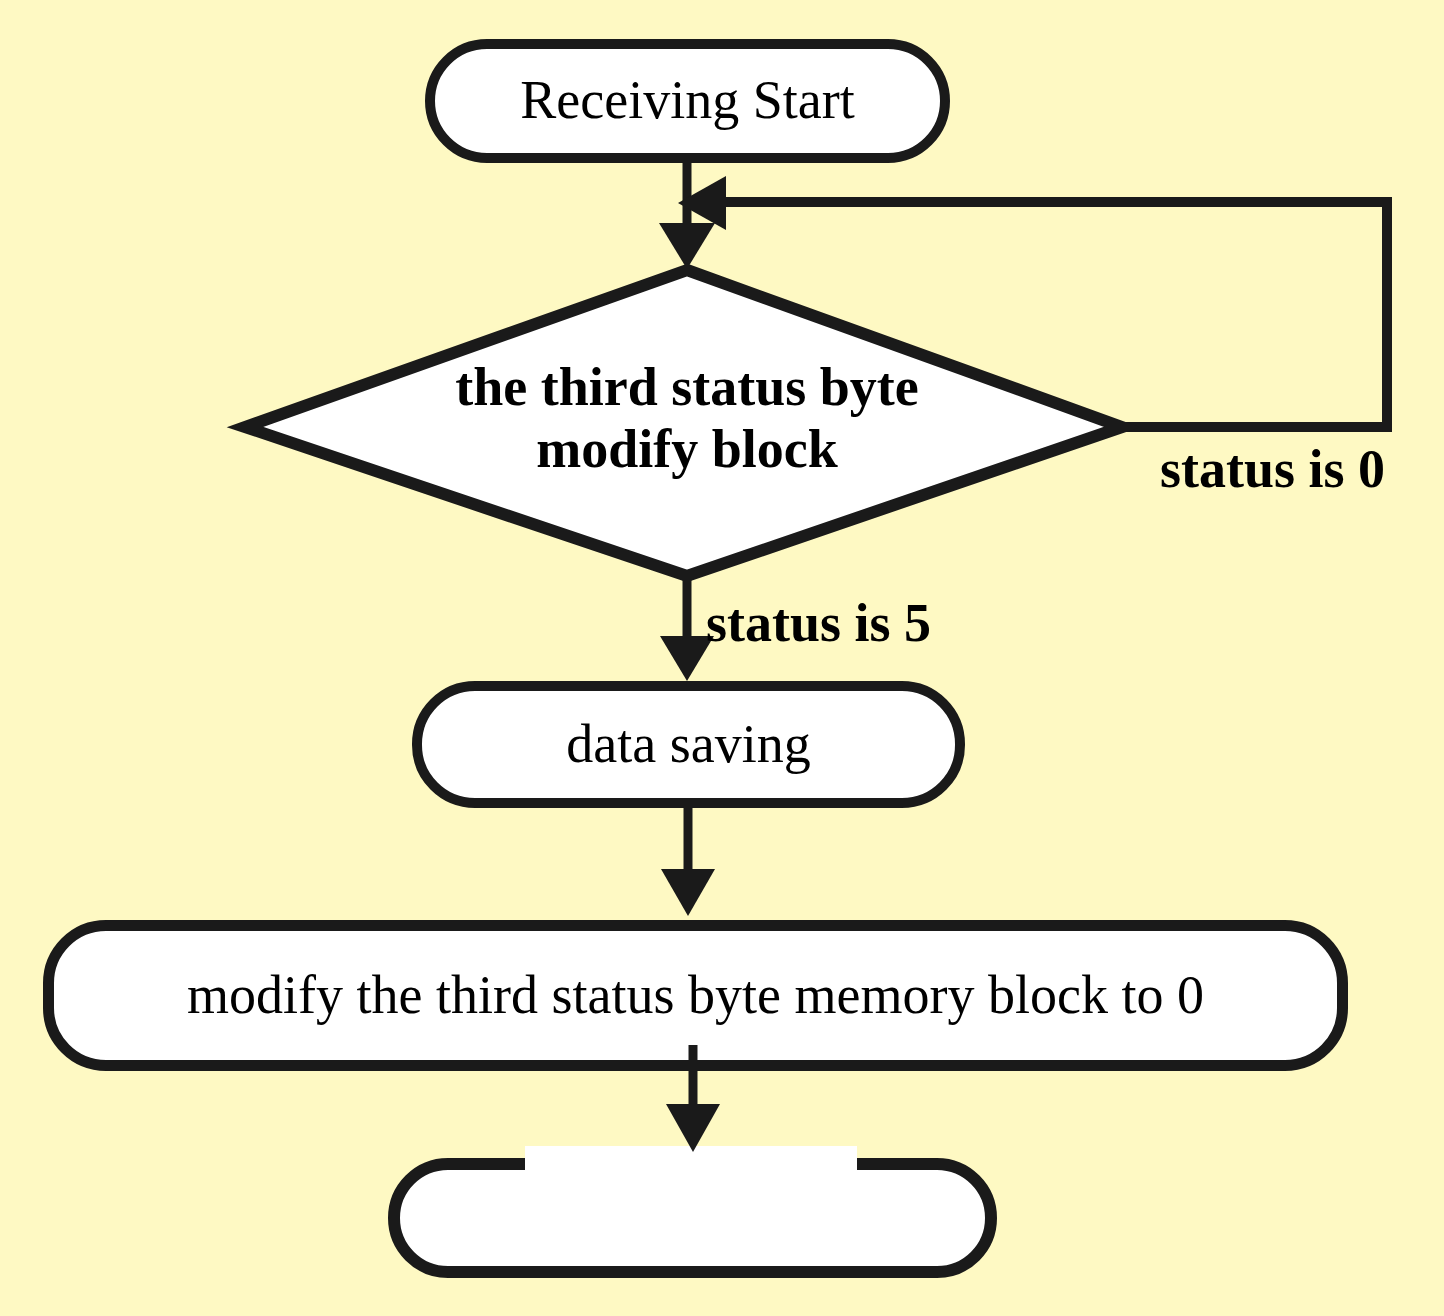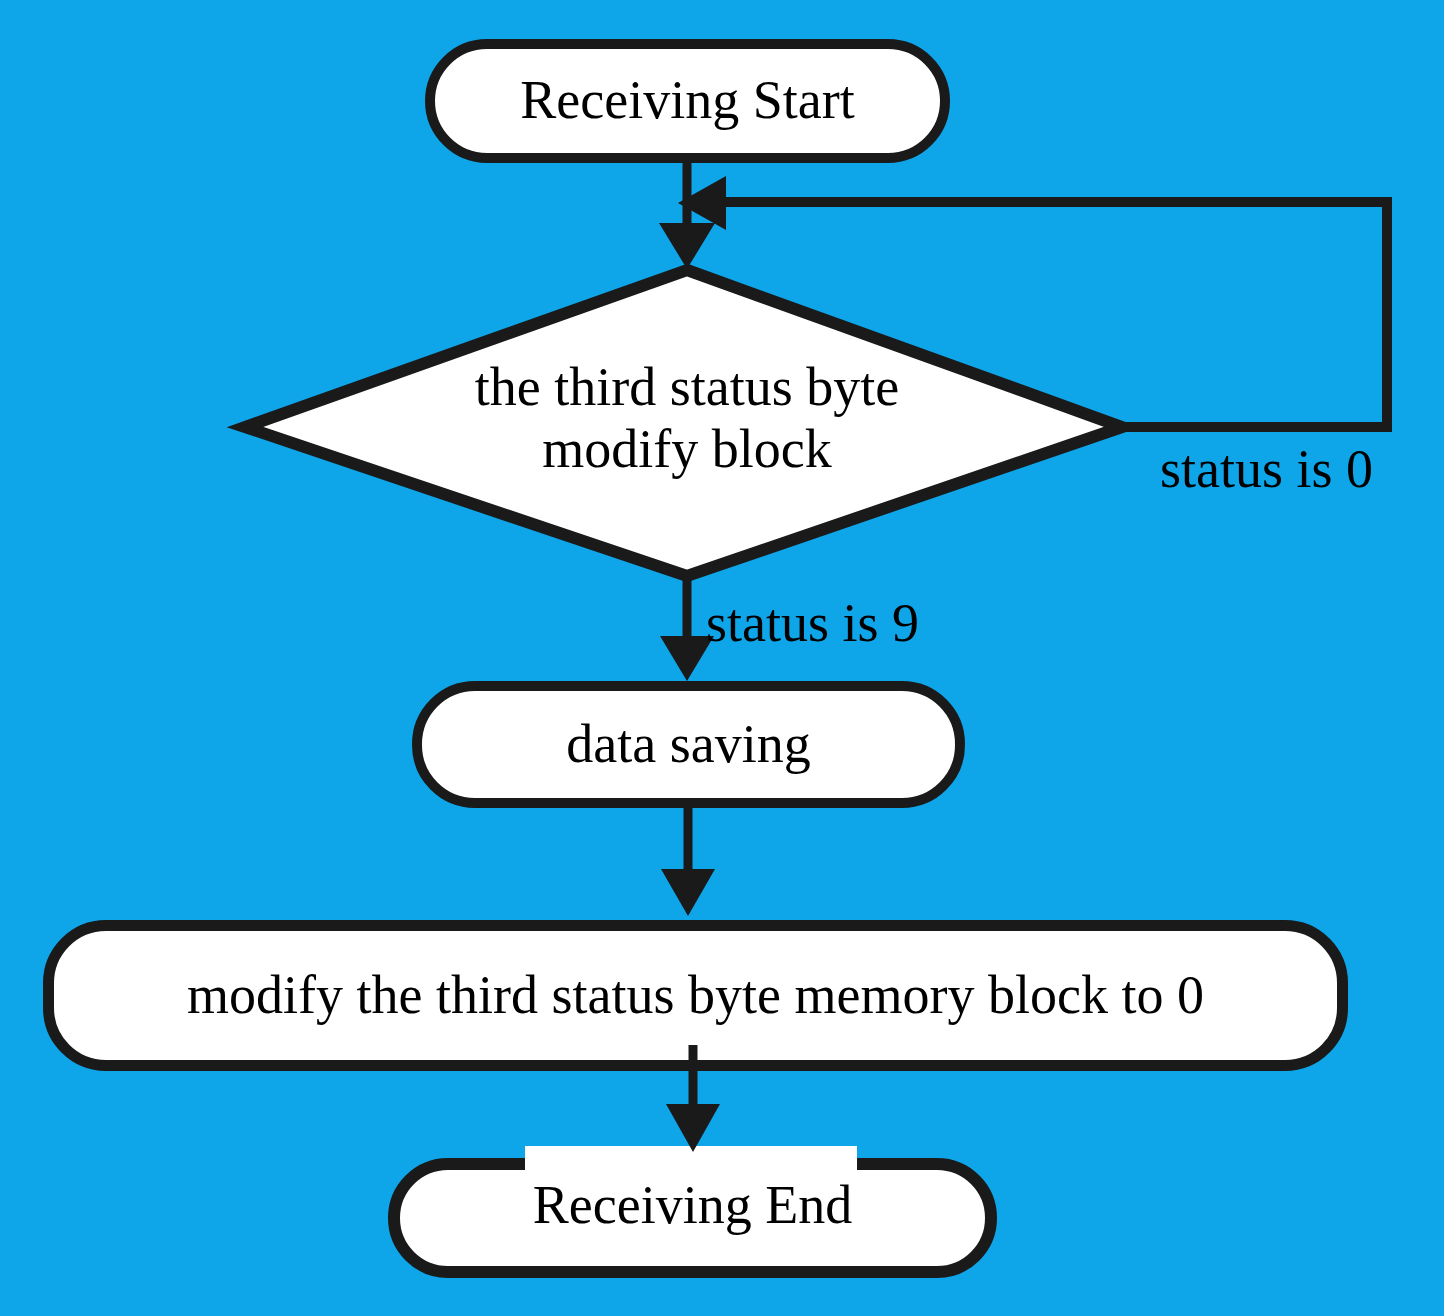--- a/index.html
+++ b/index.html
@@ -4,30 +4,30 @@
 <style>
   html, body {
     margin: 0;
     padding: 0;
     background: #ffffff;
   }
   .canvas {
     position: relative;
     width: 1444px;
     height: 1316px;
-    background: #0ea5e9;
+    background: #fef9c3;
     overflow: hidden;
     font-family: "Liberation Serif", "DejaVu Serif", serif;
     color: #000000;
   }
   
   .node      { z-index: 1; }
   .notch     { z-index: 2; }
   .connector { z-index: 3; }
-  .lbl       { z-index: 4; }
+  .lbl       { z-index: 4; font-weight: bold; }
 
   
   .node {
     position: absolute;
     box-sizing: border-box;
     background: #ffffff;
     border: 10px solid #1a1a1a;
     border-radius: 63px;
     display: flex;
     align-items: center;
@@ -124,17 +124,16 @@
     <polygon points="666,1104 720,1104 693,1152" fill="#1a1a1a"></polygon>
   </svg>
 
   <div class="lbl lbl-decision">
     <span>the third status byte</span>
     <span>modify block</span>
   </div>
 
   <div class="lbl lbl-status0">status is 0</div>
 
-  <div class="lbl lbl-status1">status is 9</div>
+  <div class="lbl lbl-status1">status is 5</div>
 
-  <div class="lbl lbl-end">Receiving End</div>
 
 </div>
 
 </body></html>

